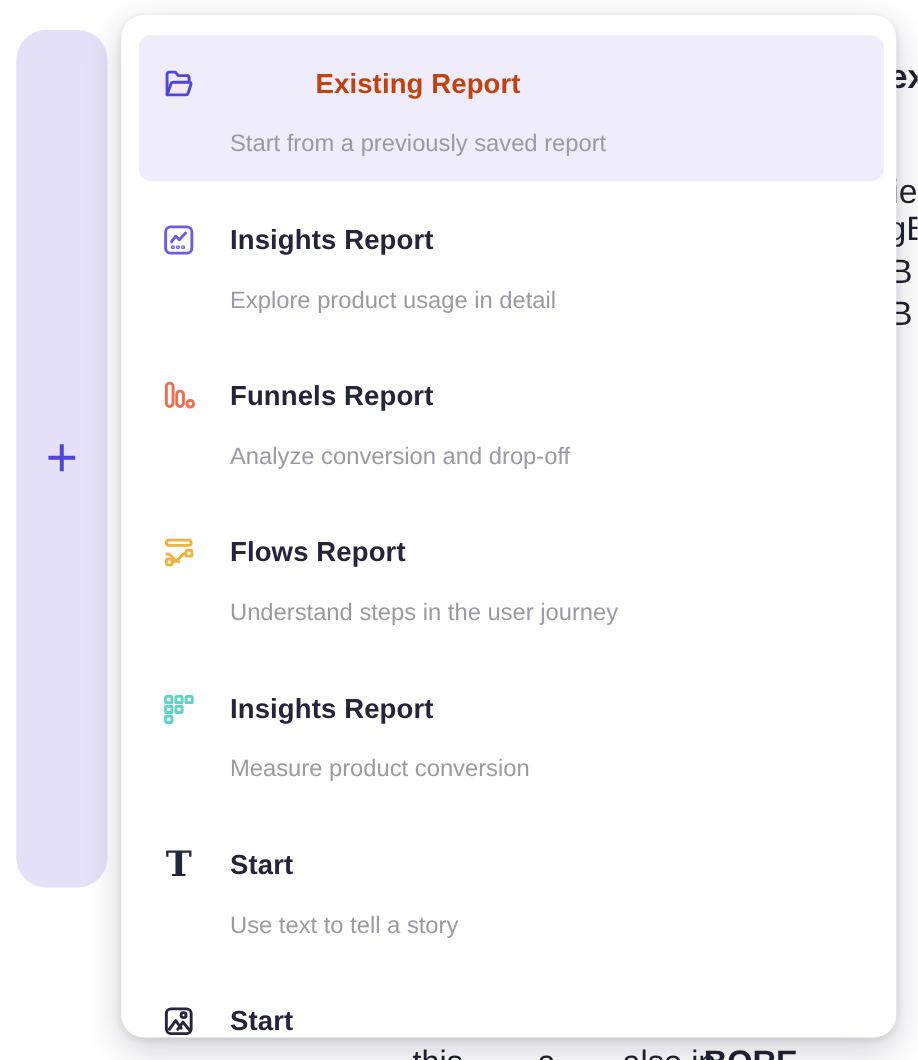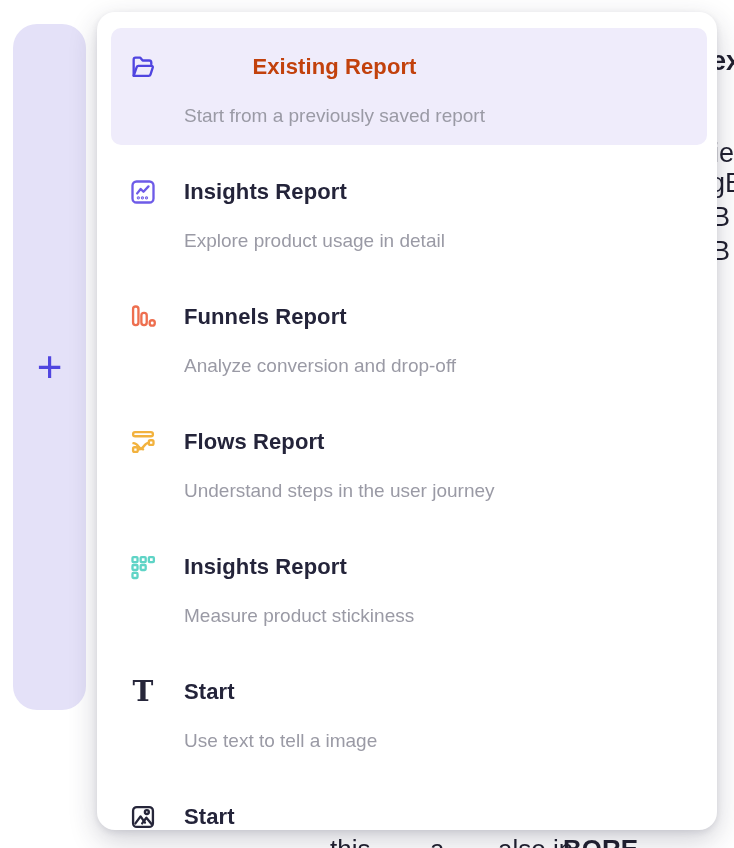--- a/index.html
+++ b/index.html
@@ -186,31 +186,31 @@
         <rect x="3" y="3.5" width="4.3" height="4.3" rx="0.8"></rect>
         <rect x="10" y="3.5" width="4.3" height="4.3" rx="0.8"></rect>
         <rect x="17" y="3.5" width="4.3" height="4.3" rx="0.8"></rect>
         <rect x="3" y="10.3" width="4.3" height="4.3" rx="0.8"></rect>
         <rect x="10" y="10.3" width="4.3" height="4.3" rx="0.8"></rect>
         <rect x="3" y="17.1" width="4.3" height="4.3" rx="0.8"></rect>
       </svg>
     </span>
     <span class="texts">
       <span class="title">Insights Report</span>
-      <span class="desc">Measure product stickiness</span>
+      <span class="desc">Measure product conversion</span>
     </span>
   </div>
 
   <div class="menu-item">
     <span class="icon-wrap">
       <span class="ticon">T</span>
     </span>
     <span class="texts">
       <span class="title">Start</span>
-      <span class="desc">Use text to tell a image</span>
+      <span class="desc">Use text to tell a story</span>
     </span>
   </div>
 
   <div class="menu-item">
     <span class="icon-wrap">
       <svg width="28" height="28" viewBox="0 0 24 24" fill="none" stroke="#26263a" stroke-width="2" stroke-linecap="round" stroke-linejoin="round">
         <rect x="3.5" y="3.5" width="17" height="17" rx="3.2"></rect>
         <circle cx="15.3" cy="7.8" r="1.7"></circle>
         <path d="M5.5 17.5l4.4-6 3.8 5.3"></path>
         <path d="M11.3 17.5l3.6-4.9 4.4 5.4"></path>

